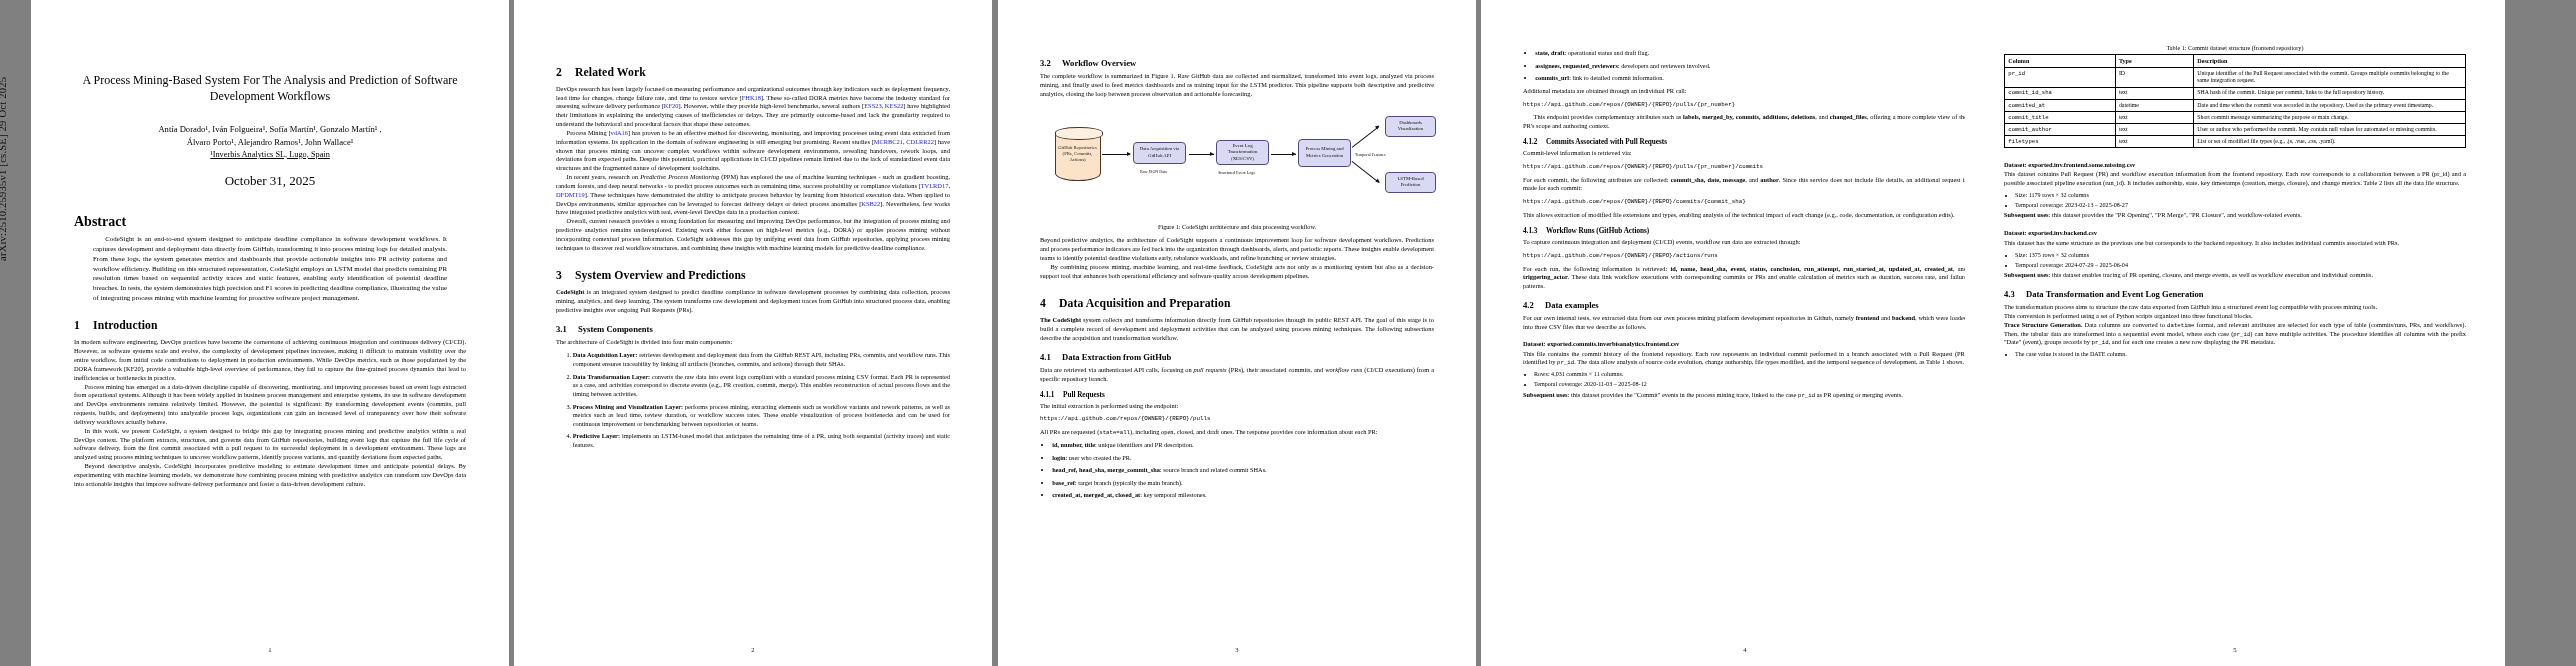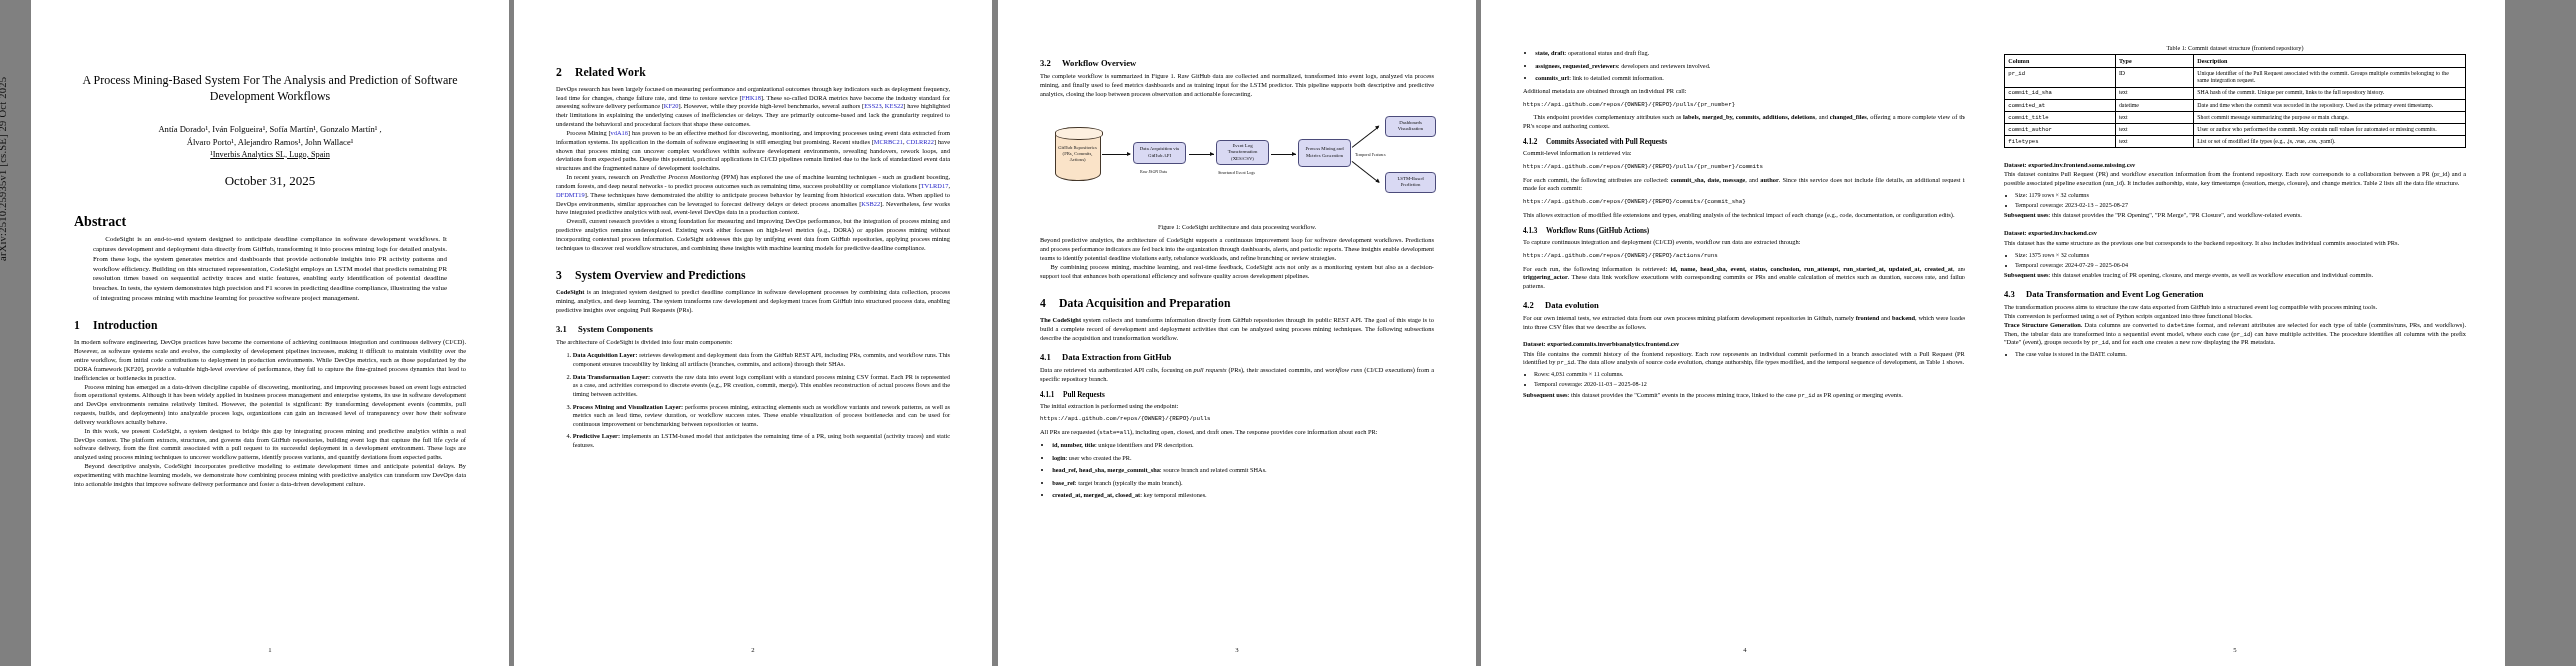--- a/index.html
+++ b/index.html
@@ -221,21 +221,21 @@
     <p class="body noind">This allows extraction of modified file extensions and types, enabling analysis of the technical impact of each change (e.g., code, documentation, or configuration edits).</p>
 
     <h4 class="ssub">
       <span class="num">4.1.3</span><span>Workflow Runs (GitHub Actions)</span>
     </h4>
     <p class="body noind">To capture continuous integration and deployment (CI/CD) events, workflow run data are extracted through:</p>
     <div class="code">https://api.github.com/repos/{OWNER}/{REPO}/actions/runs</div>
     <p class="body noind"><span>For each run, the following information is retrieved: </span><b>id, name, head_sha, event, status, conclusion, run_attempt, run_started_at, updated_at, created_at</b><span>, and </span><b>triggering_actor</b><span>. These data link workflow executions with corresponding commits or PRs and enable calculation of metrics such as duration, success rate, and failure patterns.</span></p>
 
     <h3 class="sub">
-      <span class="num">4.2</span><span>Data evolution</span>
+      <span class="num">4.2</span><span>Data examples</span>
     </h3>
     <p class="body noind"><span>For our own internal tests, we extracted data from our own process mining platform development repositories in Github, namely </span><b>frontend</b><span> and </span><b>backend</b><span>, which were loaded into three CSV files that we describe as follows.</span></p>
 
     <div class="dsname">Dataset: exported.commits.inverbisanalytics.frontend.csv</div>
     <p class="body noind" style="margin-top:2.8px"><span>This file contains the commit history of the frontend repository. Each row represents an individual commit performed in a branch associated with a Pull Request (PR) identified by </span><span class="mono">pr_id</span><span>. The data allow analysis of source code evolution, change authorship, file types modified, and the temporal sequence of development, as Table 1 shows.</span></p>
     <ul class="tiny">
       <li>Rows: 4,031 commits × 11 columns.</li>
       <li>Temporal coverage: 2020-11-03 – 2025-08-12</li>
     </ul>
     <p class="body noind gap"><b>Subsequent uses</b><span>: this dataset provides the "Commit" events in the process mining trace, linked to the case </span><span class="mono">pr_id</span><span> as PR opening or merging events.</span></p>

